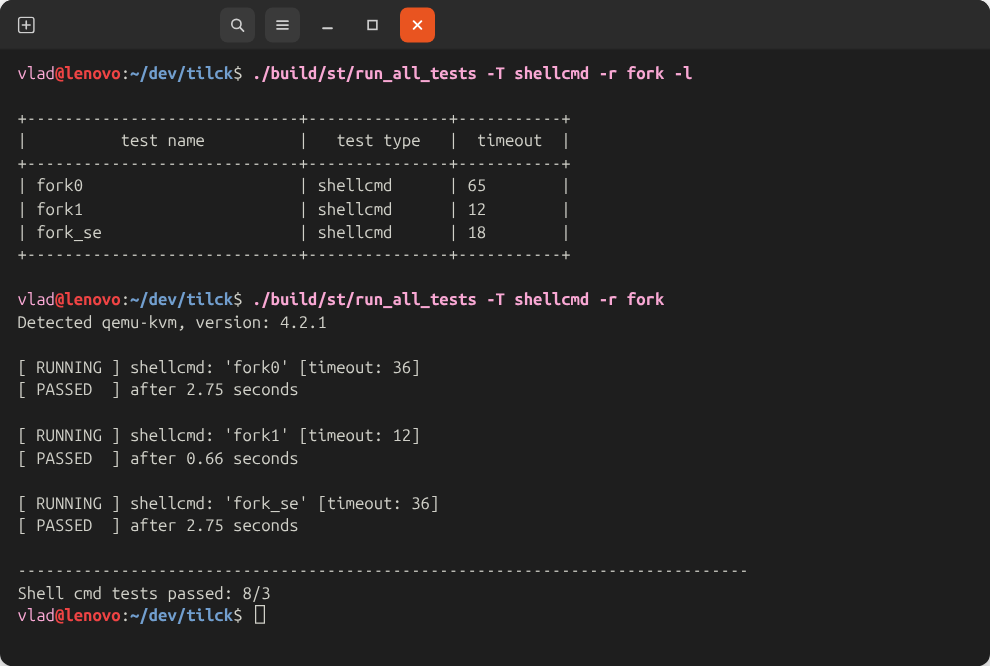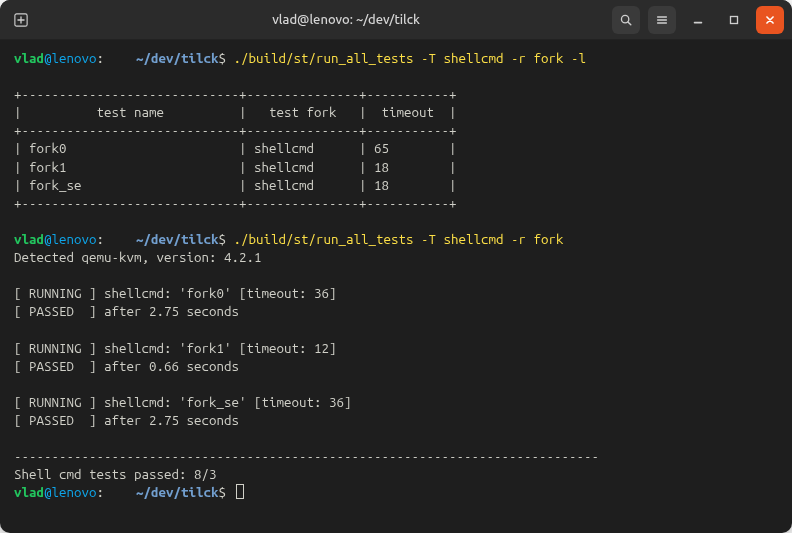--- a/index.html
+++ b/index.html
@@ -45,25 +45,25 @@
     }
     .add-tab svg { width:14px; height:14px; }
 
     .term {
       padding: 10px 14px 14px 14px;
       color:#d0d0c8;
       white-space:pre;
       font-size:13.4px;
       letter-spacing:0;
     }
-    .user { color:#22c55e; font-weight:bold; }
-    .host { color:#0ea5e9; font-weight:normal; }
-    .path { color:#729fcf; font-weight:bold;margin-left:32px; }
+    .user { color:#f9a8d4; font-weight:normal; }
+    .host { color:#ef4444; font-weight:bold; }
+    .path { color:#729fcf; font-weight:bold; }
     .dollar { color:#d0d0c8; }
-    .cmd { color:#fde047; }
+    .cmd { color:#f9a8d4;font-weight:bold; }
     .cursor {
       display:inline-block;
       width:8px; height:15px;
       border:1px solid #d0d0c8;
       vertical-align:-2px;
       margin-left:2px;
     }
     .dim { color:#d0d0c8; }
   </style>
 </head>
@@ -73,21 +73,20 @@
 
   <div class="titlebar">
     <div class="tb-left">
       <div class="add-tab">
         <svg viewBox="0 0 16 16">
           <rect x="1" y="1" width="14" height="14" rx="2" fill="none" stroke="#cfcfcf" stroke-width="1.3"></rect>
           <path d="M8 4.5v7M4.5 8h7" stroke="#cfcfcf" stroke-width="1.5" stroke-linecap="round"></path>
         </svg>
       </div>
     </div>
-    <div class="tb-center">vlad@lenovo: ~/dev/tilck</div>
     <div class="tb-right">
       <div class="tb-btn">
         <svg viewBox="0 0 16 16">
           <circle cx="7" cy="7" r="4.2" fill="none" stroke="#cfcfcf" stroke-width="1.5"></circle>
           <line x1="10.2" y1="10.2" x2="13.5" y2="13.5" stroke="#cfcfcf" stroke-width="1.6" stroke-linecap="round"></line>
         </svg>
       </div>
       <div class="tb-btn">
         <svg viewBox="0 0 16 16">
           <path d="M3 4.5h10M3 8h10M3 11.5h10" stroke="#cfcfcf" stroke-width="1.6" stroke-linecap="round"></path>
@@ -107,24 +106,24 @@
         <svg viewBox="0 0 16 16">
           <path d="M4.5 4.5l7 7M11.5 4.5l-7 7" stroke="#fff" stroke-width="1.8" stroke-linecap="round"></path>
         </svg>
       </div>
     </div>
   </div>
 
   <div class="term"><span class="user">vlad</span><span class="host">@lenovo</span><span class="dim">:</span><span class="path">~/dev/tilck</span><span class="dollar">$</span> <span class="cmd">./build/st/run_all_tests -T shellcmd -r fork -l</span>
 
 <span class="dim">+-----------------------------+---------------+-----------+</span>
-<span class="dim">|          test name          |   test fork   |  timeout  |</span>
+<span class="dim">|          test name          |   test type   |  timeout  |</span>
 <span class="dim">+-----------------------------+---------------+-----------+</span>
 <span class="dim">| fork0                       | shellcmd      | 65        |</span>
-<span class="dim">| fork1                       | shellcmd      | 18        |</span>
+<span class="dim">| fork1                       | shellcmd      | 12        |</span>
 <span class="dim">| fork_se                     | shellcmd      | 18        |</span>
 <span class="dim">+-----------------------------+---------------+-----------+</span>
 
 <span class="user">vlad</span><span class="host">@lenovo</span><span class="dim">:</span><span class="path">~/dev/tilck</span><span class="dollar">$</span> <span class="cmd">./build/st/run_all_tests -T shellcmd -r fork</span>
 <span class="dim">Detected qemu-kvm, version: 4.2.1</span>
 
 <span class="dim">[ RUNNING ] shellcmd: 'fork0' [timeout: 36]</span>
 <span class="dim">[ PASSED  ] after 2.75 seconds</span>
 
 <span class="dim">[ RUNNING ] shellcmd: 'fork1' [timeout: 12]</span>

